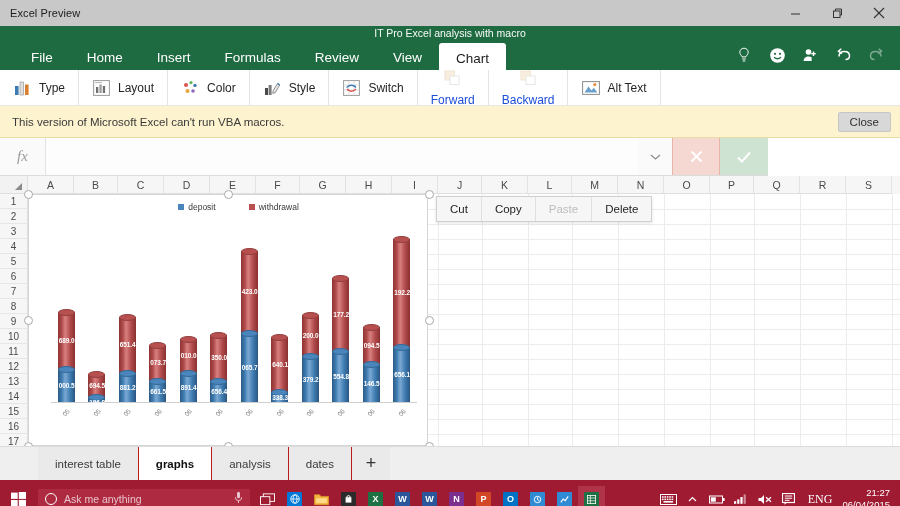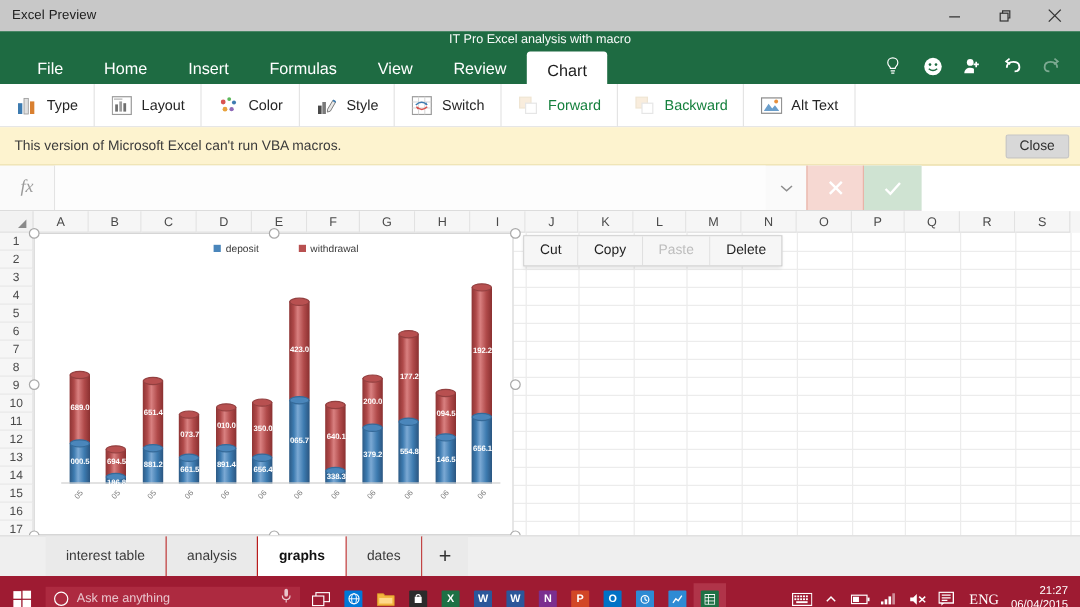--- a/index.html
+++ b/index.html
@@ -61,21 +61,21 @@
     position: absolute; top: 70px; left: 0; width: 900px; height: 36px;
     background: #ffffff; display: flex; align-items: center;
     border-bottom: 1px solid #e6e6e6;
   }
   .cmd {
     display: flex; align-items: center; gap: 7px;
     height: 36px; padding: 0 13px;
     font-size: 12px; color: #262626; white-space: nowrap;
     border-right: 1px solid #e4e4e4;
   }
-  .cmd.disabled { color: #15803d; }
+  .cmd.disabled { color: #1d4ed8; flex-direction: column; }
   .cmd .gi { width: 19px; height: 19px; display:flex; align-items:center; justify-content:center; }
 
   
   .warnbar {
     position: absolute; top: 106px; left: 0; width: 900px; height: 32px;
     background: #fdf3cf; border-bottom: 1px solid #e8dca8;
     display: flex; align-items: center;
   }
   .warn-text { font-size: 11.5px; color: #3a3a3a; padding-left: 12px; }
   .warn-close {
@@ -275,22 +275,22 @@
   </div>
 
   <div class="ribbon-top"></div>
   <div class="doc-title">IT Pro Excel analysis with macro</div>
 
   <div class="tabs" id="ribbon-tabs">
       <div class="tab">File</div>
       <div class="tab">Home</div>
       <div class="tab">Insert</div>
       <div class="tab">Formulas</div>
+      <div class="tab">Review</div>
       <div class="tab">View</div>
-      <div class="tab">Review</div>
       <div class="tab active">Chart</div>
     </div>
 
   <div class="header-icons">
     <div class="hicon">
       <svg width="14" height="16" viewBox="0 0 14 16">
           <path d="M7 1.2c-2.4 0-4.2 1.8-4.2 4 0 1.6 .9 2.6 1.6 3.4 .4 .5 .6 .8 .6 1.3h4c0-.5 .2-.8 .6-1.3 .7-.8 1.6-1.8 1.6-3.4 0-2.2-1.8-4-4.2-4z" fill="none" stroke="#fff" stroke-width="1"></path>
           <line x1="5.2" y1="12" x2="8.8" y2="12" stroke="#fff" stroke-width="1"></line>
           <line x1="5.7" y1="14" x2="8.3" y2="14" stroke="#fff" stroke-width="1"></line>
         </svg>
@@ -743,22 +743,22 @@
       <div class="ctxitem">Cut</div>
       <div class="ctxitem">Copy</div>
       <div class="ctxitem disabled">Paste</div>
       <div class="ctxitem">Delete</div>
     </div>
 
   <div class="sheetbar">
     <div class="sheet-spacer"></div>
     <div id="sheettabs" style="display:flex;">
         <div class="sheettab">interest table</div>
+        <div class="sheettab active">graphs</div>
         <div class="sheettab">analysis</div>
-        <div class="sheettab active">graphs</div>
         <div class="sheettab">dates</div>
       </div>
     <div class="addsheet">+</div>
   </div>
 
   <div class="taskbar">
     <div class="tb-start">
       <svg width="15" height="15" viewBox="0 0 15 15">
           <rect x="0" y="0.6" width="6.7" height="6.3" fill="#fff"></rect>
           <rect x="7.8" y="0" width="7.2" height="6.9" fill="#fff"></rect>

